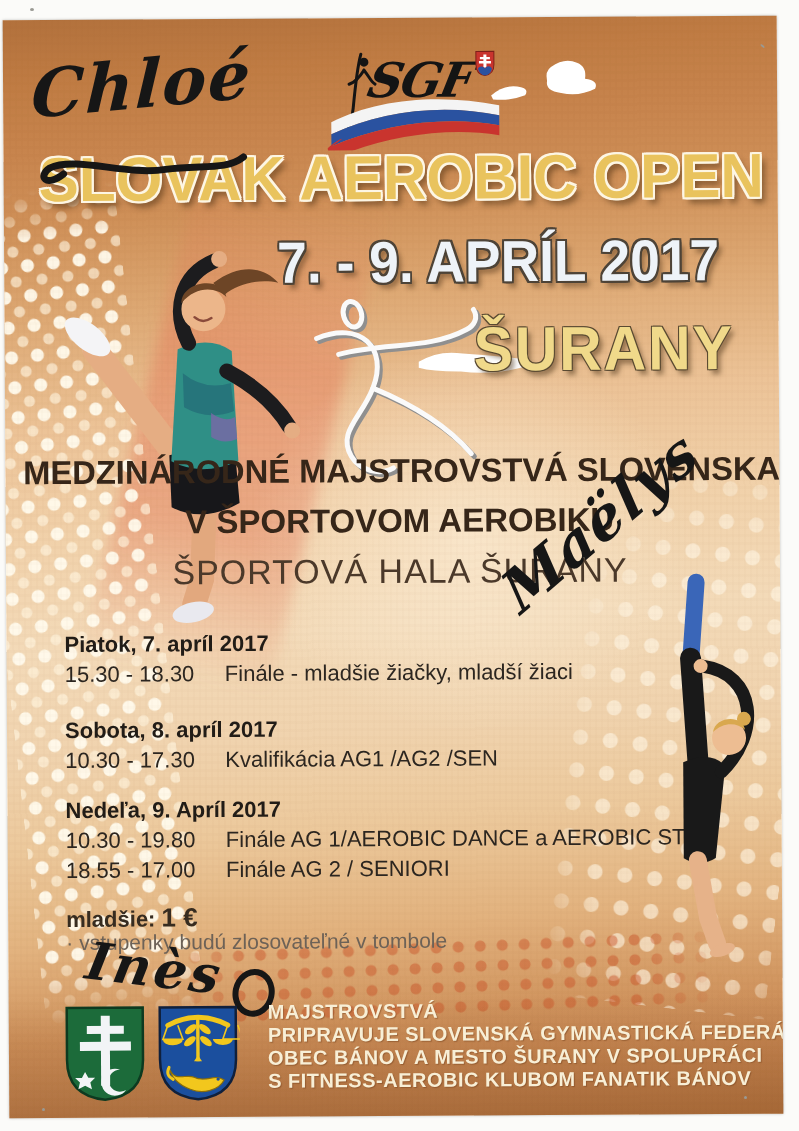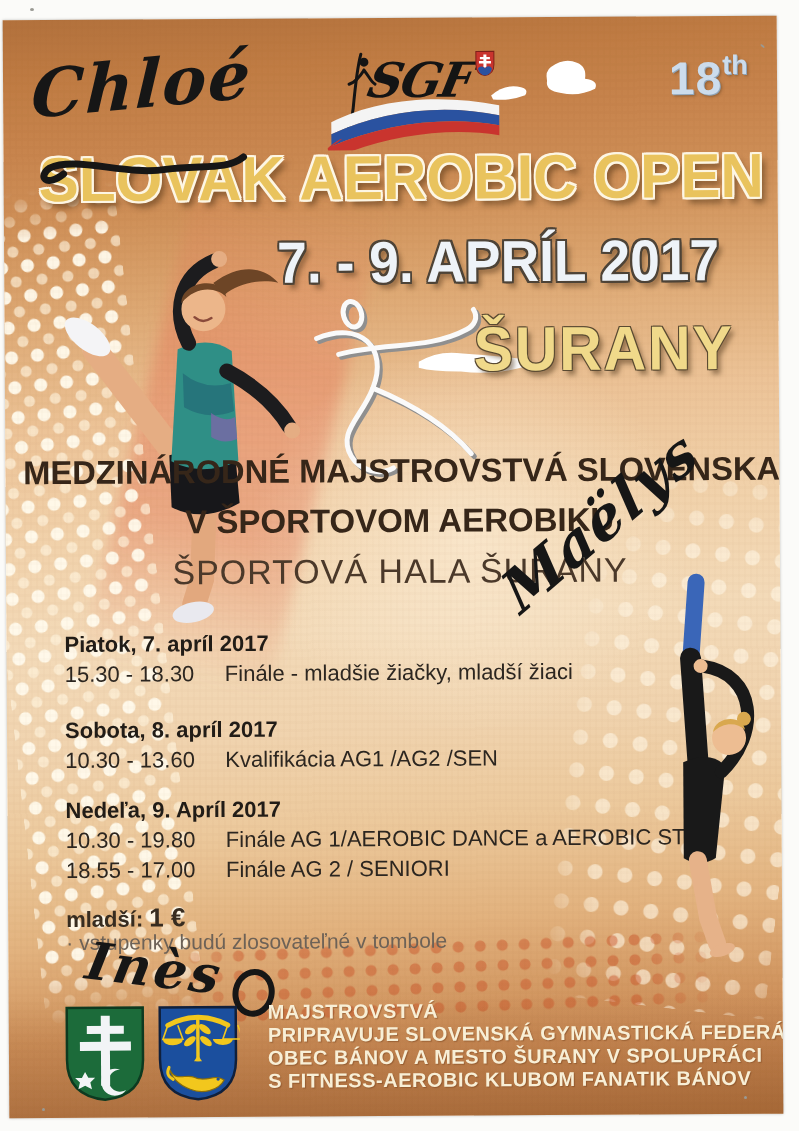--- a/index.html
+++ b/index.html
@@ -149,23 +149,20 @@
     </svg>
 
     <svg class="abs" style="left:492px;top:58px;" width="150" height="60" viewBox="0 0 150 60">
       <path d="M2,38 q14,-12 30,-8 q8,2 4,8 q-16,6 -32,4 Z" fill="#fff"></path>
       <path d="M62,10 q14,-10 26,-4 q10,4 8,16 q14,2 10,10 q-16,8 -34,4 q-16,-2 -14,-12 q-2,-10 4,-14 Z" fill="#fff"></path>
     </svg>
     <svg class="abs" style="left:416px;top:344px;" width="118" height="38" viewBox="0 0 118 38">
       <path d="M4,18 q20,-12 44,-8 q30,2 62,6 q6,4 -2,8 q-30,8 -62,4 q-28,0 -42,-4 Z" fill="#fff"></path>
     </svg>
 
-    <div class="abs edition">
-      <span class="num">18</span><span class="suf">th</span>
-    </div>
 
     <div class="abs title">SLOVAK AEROBIC OPEN</div>
     <div class="abs date">7. - 9. APRÍL 2017</div>
     <div class="abs city">ŠURANY</div>
 
     <svg class="abs" style="left:52px;top:222px;" width="250" height="405" viewBox="0 0 250 405">
       <path d="M152,268 L44,126" stroke="#e5ad83" stroke-width="25" stroke-linecap="round" fill="none"></path>
       <ellipse cx="37" cy="113" rx="27" ry="13" fill="#f4f4f6" transform="rotate(38 37 113)"></ellipse>
       <path d="M153,286 L150,356 L142,381" stroke="#e2a87e" stroke-width="24" stroke-linecap="round" fill="none"></path>
       <ellipse cx="141" cy="389" rx="21" ry="10" fill="#e9e9ef" transform="rotate(-12 141 389)"></ellipse>
@@ -203,36 +200,36 @@
     <div class="abs venue">ŠPORTOVÁ HALA ŠURANY</div>
 
     <div class="abs sched-day" style="top:630px;">Piatok, 7. apríl 2017</div>
     <div class="abs sched-row" style="top:660px;">
       <span class="sched-time">15.30 - 18.30</span>
       <span>Finále - mladšie žiačky, mladší žiaci</span>
     </div>
 
     <div class="abs sched-day" style="top:716px;">Sobota, 8. apríl 2017</div>
     <div class="abs sched-row" style="top:746px;">
-      <span class="sched-time">10.30 - 13.60</span>
+      <span class="sched-time">10.30 - 17.30</span>
       <span>Kvalifikácia AG1 /AG2 /SEN</span>
     </div>
 
     <div class="abs sched-day" style="top:796px;">Nedeľa, 9. Apríl 2017</div>
     <div class="abs sched-row" style="top:826px;">
       <span class="sched-time">10.30 - 19.80</span>
       <span>Finále AG 1/AEROBIC DANCE a AEROBIC STEP</span>
     </div>
     <div class="abs sched-row" style="top:856px;">
       <span class="sched-time">18.55 - 17.00</span>
       <span>Finále AG 2 / SENIORI</span>
     </div>
 
     <div class="abs fee">
-      <span>mladší:</span>
+      <span>mladšie:</span>
       <span class="val">1 €</span>
     </div>
     <div class="abs note">· vstupenky budú zlosovateľné v tombole</div>
 
     <svg class="abs" style="left:610px;top:568px;" width="185" height="400" viewBox="0 0 185 400">
       <path d="M86,16 L80,96" stroke="#3a66b8" stroke-width="17" stroke-linecap="round" fill="none"></path>
       <path d="M80,92 L88,214" stroke="#191919" stroke-width="21" stroke-linecap="round" fill="none"></path>
       <path d="M72,196 Q100,184 114,200 L104,292 Q88,302 72,292 Z" fill="#191919"></path>
       <path d="M110,206 C 150,168 146,108 92,100" stroke="#191919" stroke-width="13" stroke-linecap="round" fill="none"></path>
       <circle cx="90" cy="100" r="7" fill="#edbd92"></circle>

